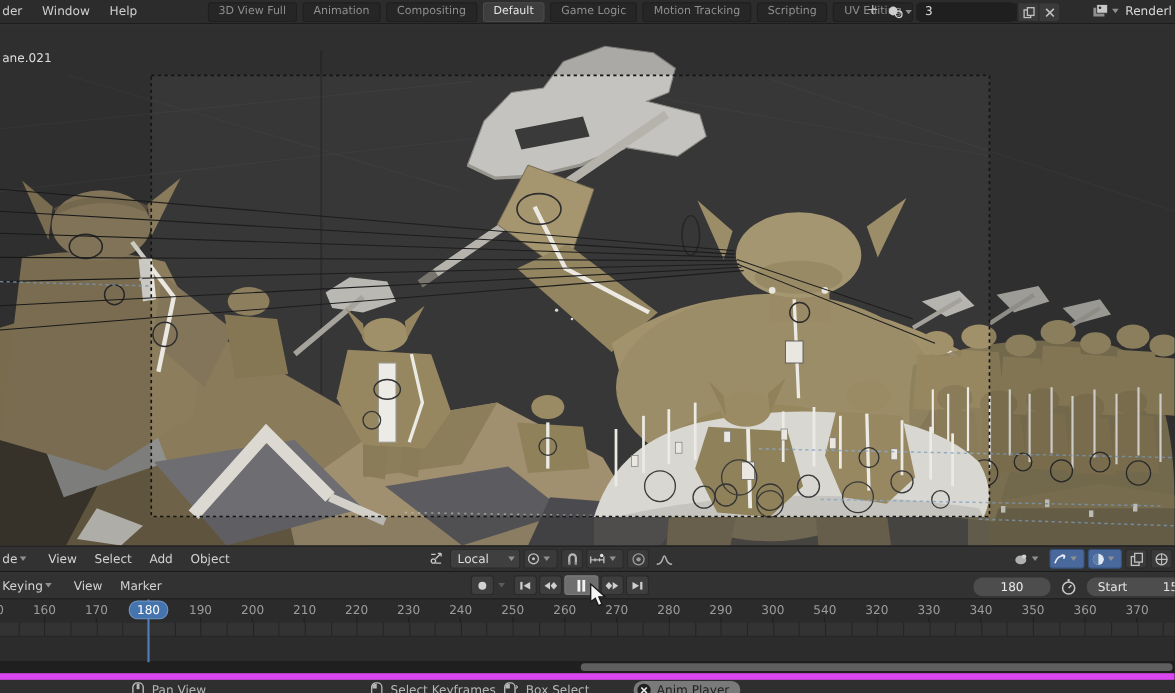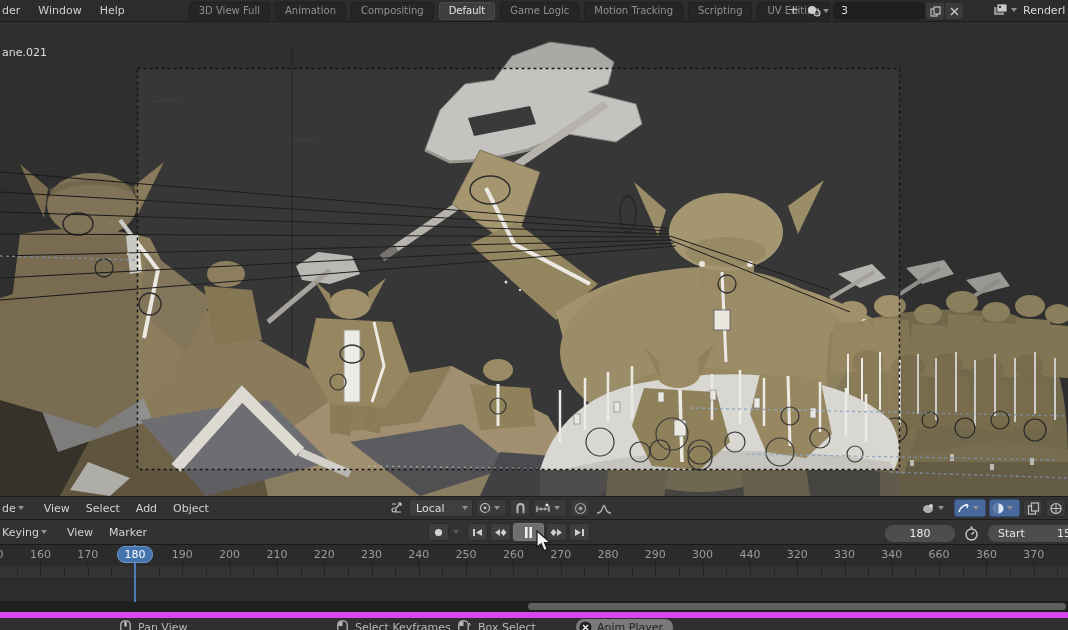--- a/index.html
+++ b/index.html
@@ -589,29 +589,29 @@
       <div class="rlabel" style="left: 495.4px;">260</div>
       <div class="rtick" style="left: 560.2px;"></div>
       <div class="rlabel" style="left: 542.7px;">270</div>
       <div class="rtick" style="left: 607.5px;"></div>
       <div class="rlabel" style="left: 590px;">280</div>
       <div class="rtick" style="left: 654.8px;"></div>
       <div class="rlabel" style="left: 637.3px;">290</div>
       <div class="rtick" style="left: 702.1px;"></div>
       <div class="rlabel" style="left: 684.6px;">300</div>
       <div class="rtick" style="left: 749.4px;"></div>
-      <div class="rlabel" style="left: 731.9px;">440</div>
+      <div class="rlabel" style="left: 731.9px;">540</div>
       <div class="rtick" style="left: 796.7px;"></div>
       <div class="rlabel" style="left: 779.2px;">320</div>
       <div class="rtick" style="left: 844px;"></div>
       <div class="rlabel" style="left: 826.5px;">330</div>
       <div class="rtick" style="left: 891.3px;"></div>
       <div class="rlabel" style="left: 873.8px;">340</div>
       <div class="rtick" style="left: 938.6px;"></div>
-      <div class="rlabel" style="left: 921.1px;">660</div>
+      <div class="rlabel" style="left: 921.1px;">350</div>
       <div class="rtick" style="left: 985.9px;"></div>
       <div class="rlabel" style="left: 968.4px;">360</div>
       <div class="rtick" style="left: 1033.2px;"></div>
       <div class="rlabel" style="left: 1015.7px;">370</div>
     </div>
 <div class="kstrip" id="kstrip">
       <div class="ksep" style="left: 16.75px;"></div>
       <div class="ksep" style="left: 40.4px;"></div>
       <div class="ksep" style="left: 64.05px;"></div>
       <div class="ksep" style="left: 87.7px;"></div>

